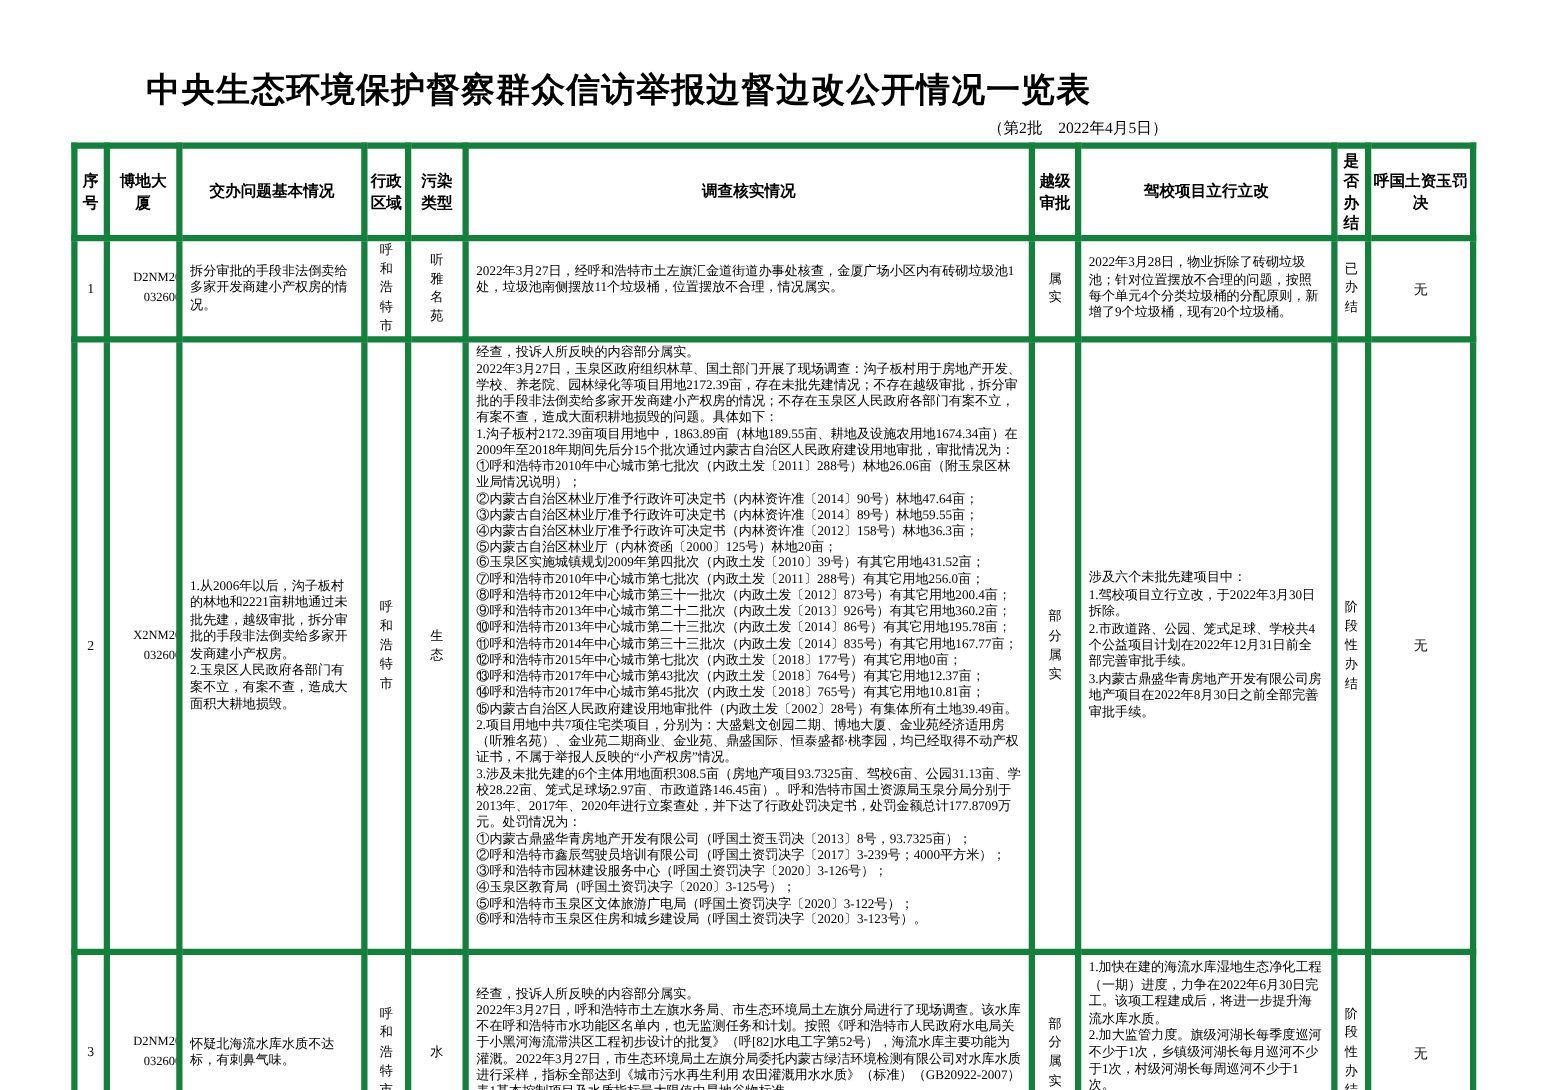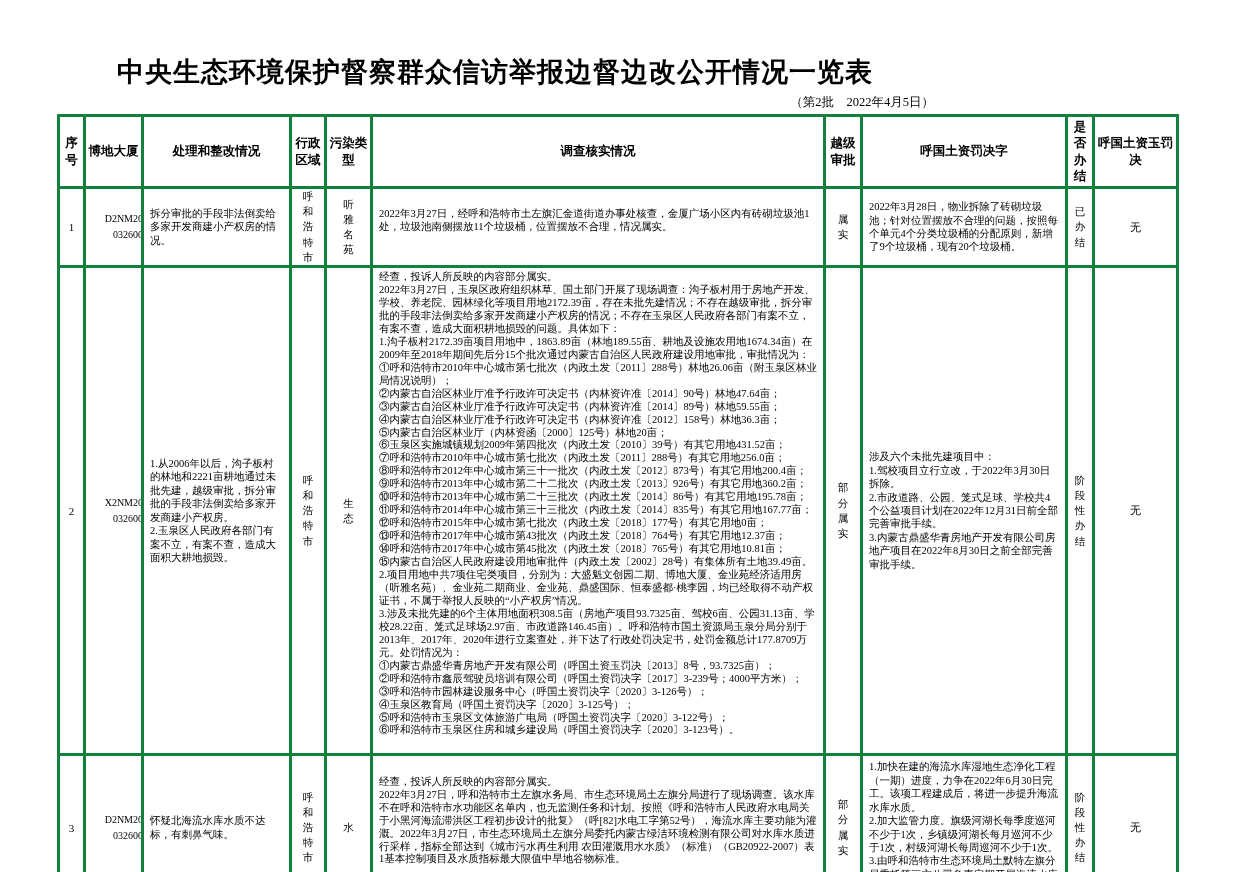--- a/index.html
+++ b/index.html
@@ -26,21 +26,21 @@
     margin-top: 4px;
     margin-bottom: 3px;
   }
   table.main {
     margin-left: 57px;
     border-collapse: collapse;
     table-layout: fixed;
     width: 1119px;
   }
   table.main th, table.main td {
-    border: 3px solid #15803d;
+    border: 5px solid #15803d;
     vertical-align: middle;
     overflow: hidden;
   }
   table.main th {
     font-size: 12.5px;
     font-weight: bold;
     text-align: center;
     height: 52px;
     line-height: 1.3;
     padding: 2px;
@@ -92,26 +92,26 @@
       <col style="width:453px">
         <col style="width:37px">
         <col style="width:205px">
         <col style="width:27px">
         <col style="width:84px">
     </colgroup>
     <thead>
       <tr>
         <th>序号</th>
         <th>博地大厦</th>
-        <th>处理和整改情况</th>
+        <th>交办问题基本情况</th>
         <th>行政区域</th>
         <th>污染类型</th>
         <th>调查核实情况</th>
         <th>越级审批</th>
-        <th>呼国土资罚决字</th>
+        <th>驾校项目立行立改</th>
         <th>是否办结</th>
         <th>呼国土资玉罚决</th>
       </tr>
     </thead>
     <tbody>
       <tr class="r1">
         <td class="center">1</td>
         <td class="center"><span class="caseno">D2NM202203260037</span></td>
         <td class="text">拆分审批的手段非法倒卖给多家开发商建小产权房的情况。</td>
         <td class="center"><span class="vert">呼和浩特市</span></td>

